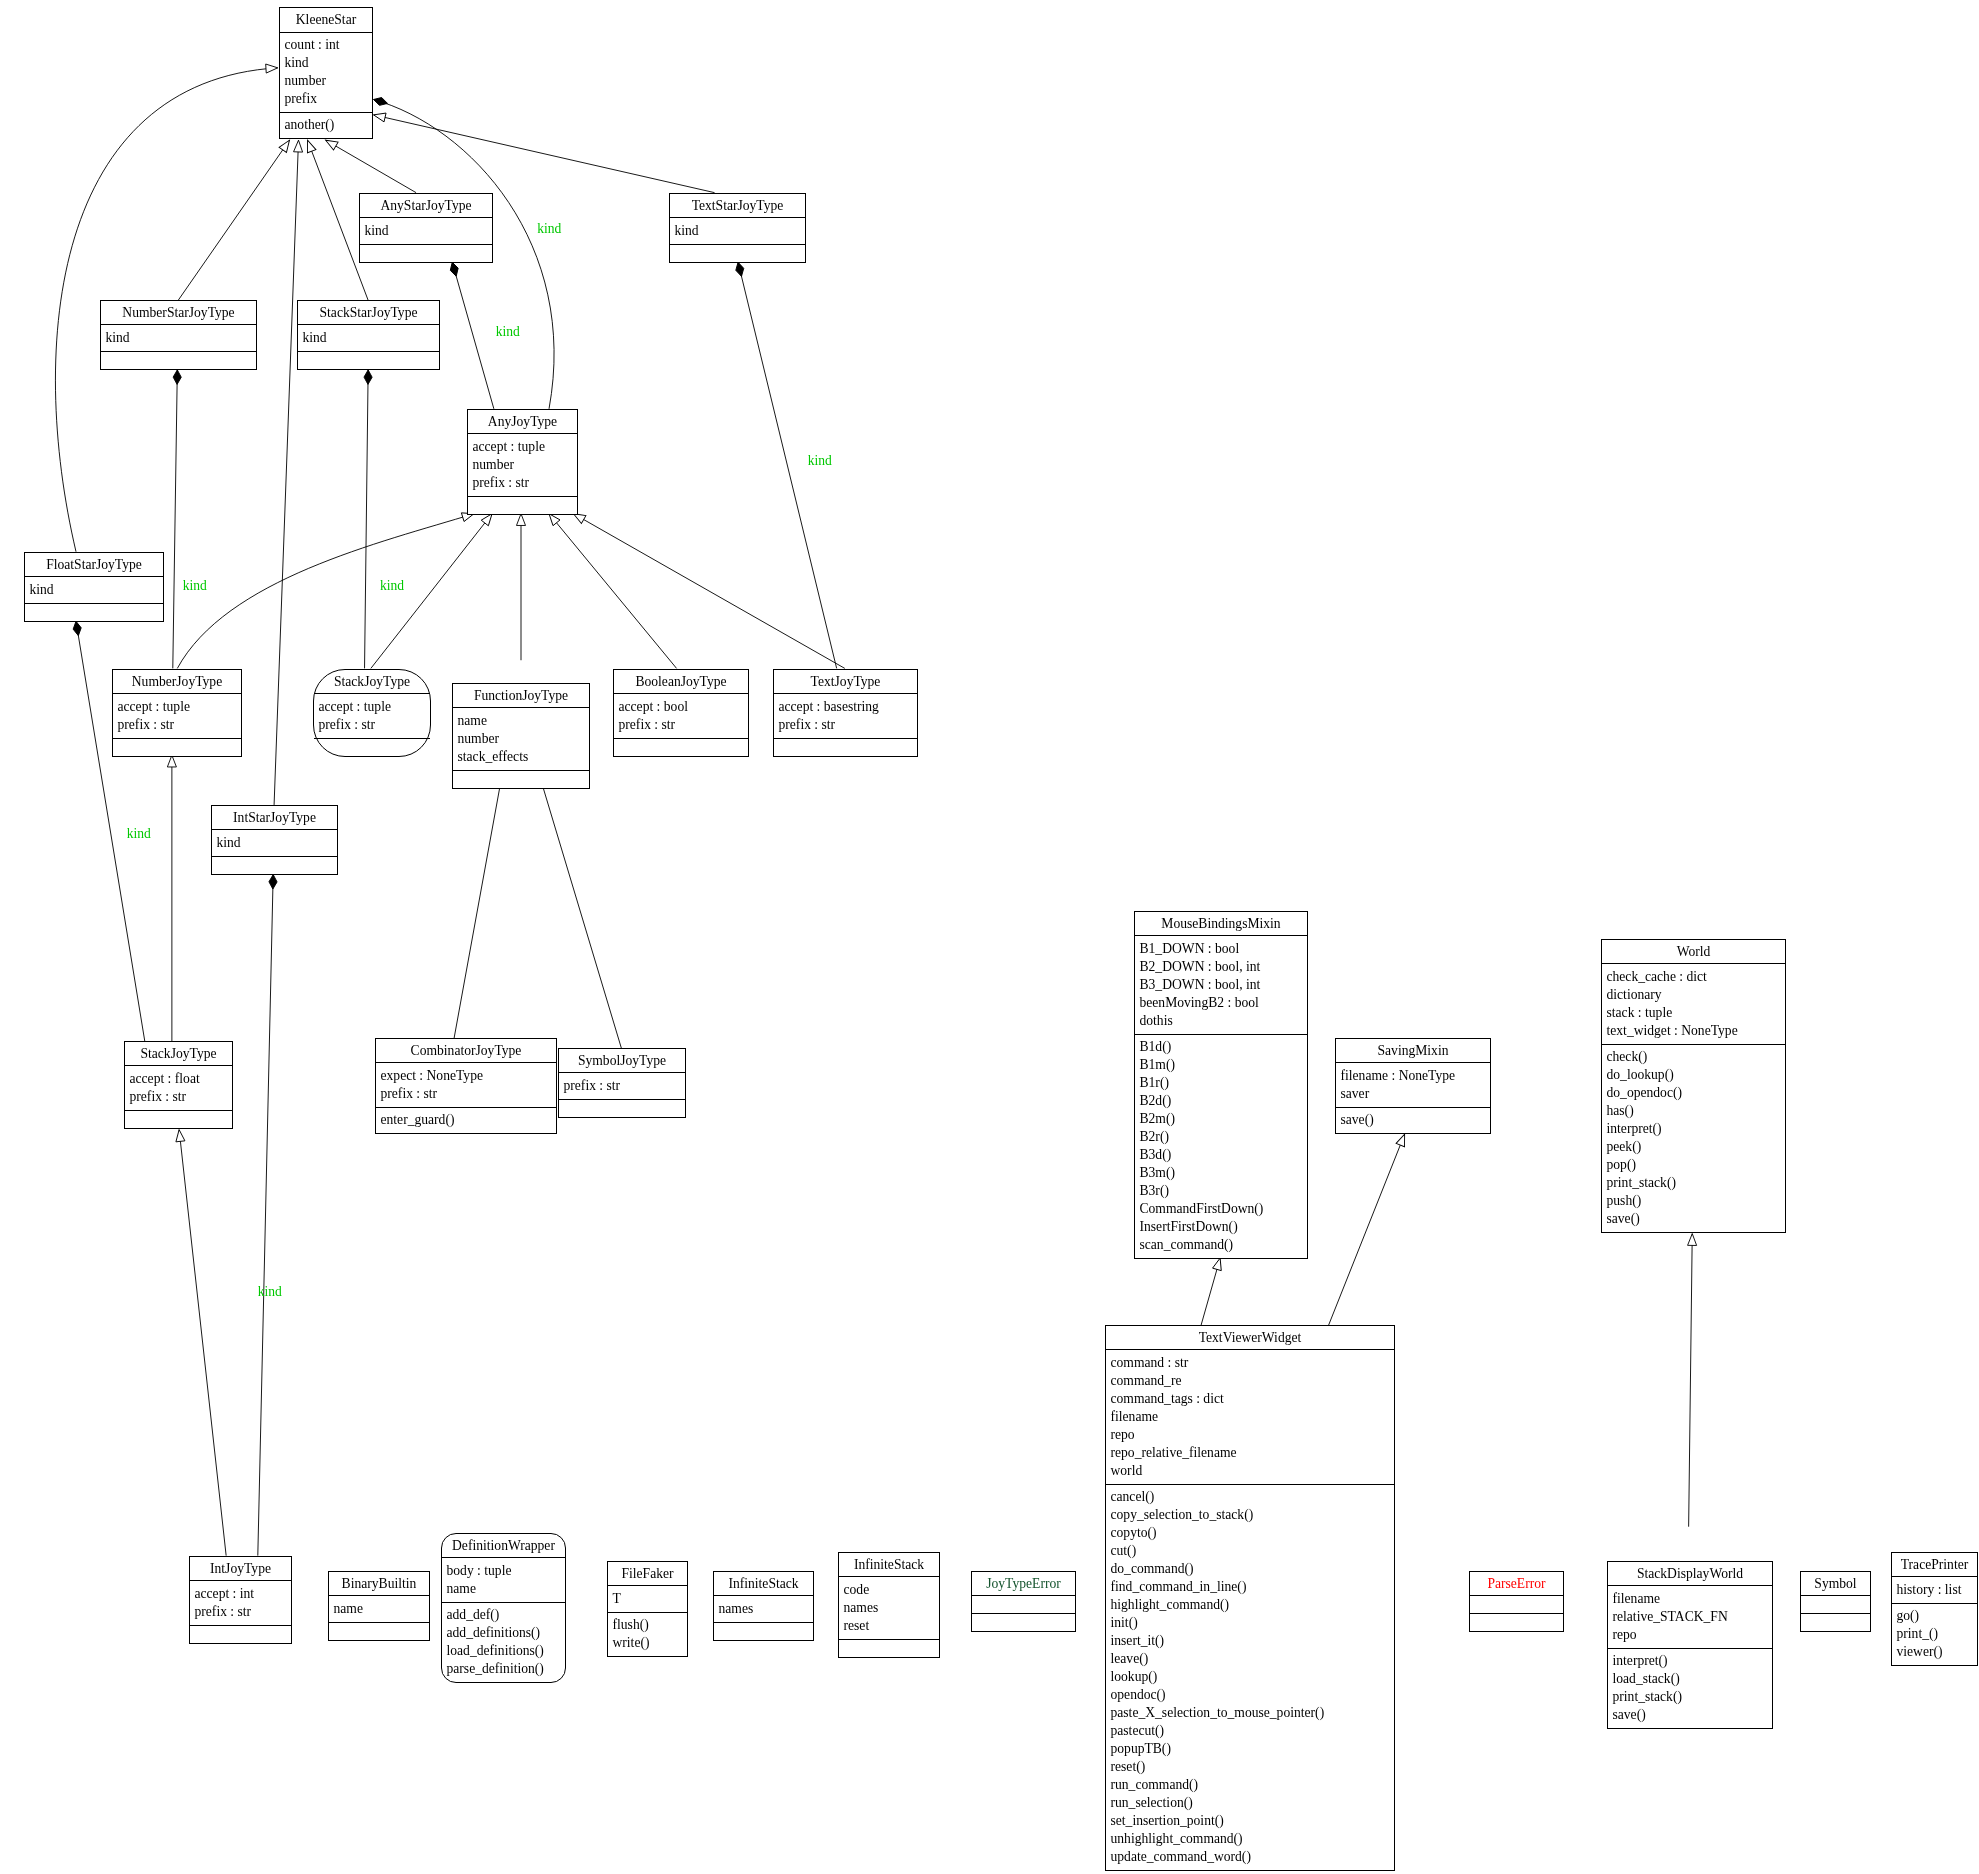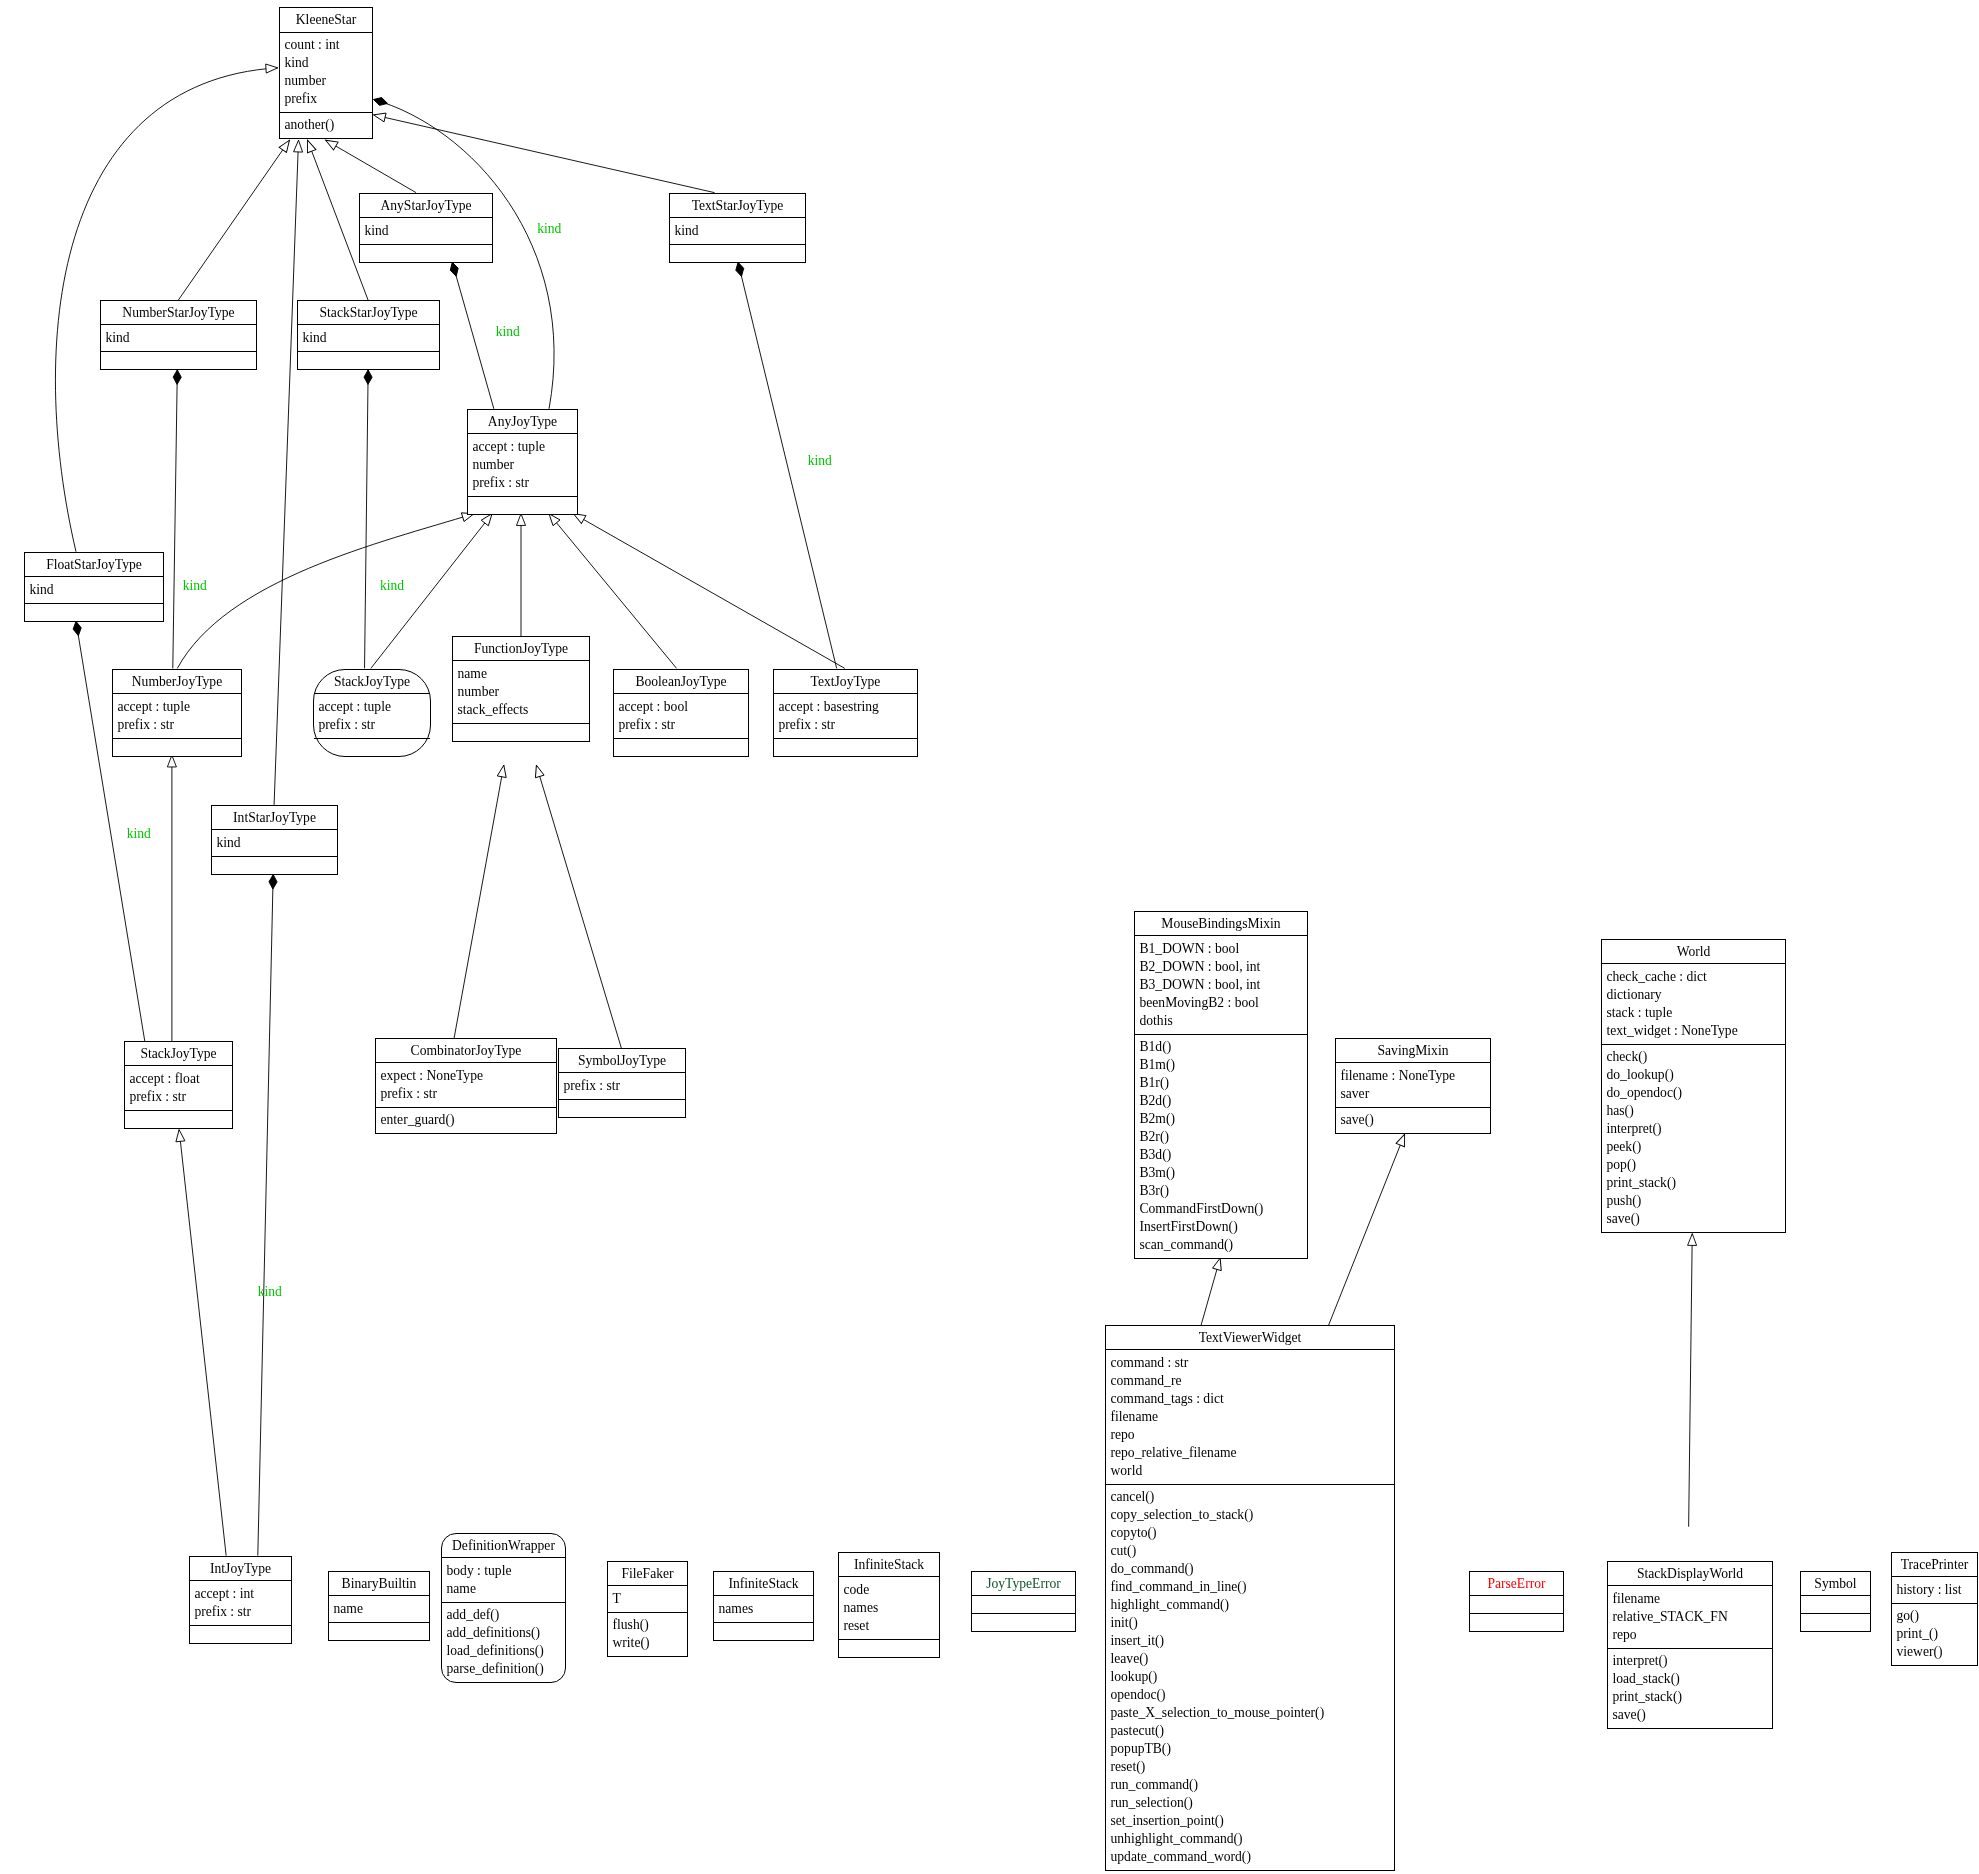--- a/index.html
+++ b/index.html
@@ -159,21 +159,21 @@
       <div class="compartment"></div>
     </div>
     <div class="class-box" style="left: 313px; top: 669px; width: 118px; border-radius: 32px;">
       <div class="class-title">StackJoyType</div>
       <div class="compartment">
         <div class="member">accept : tuple</div>
         <div class="member">prefix : str</div>
       </div>
       <div class="compartment"></div>
     </div>
-    <div class="class-box" style="left: 452px; top: 636px; width: 138px;">
+    <div class="class-box" style="left: 452px; top: 683px; width: 138px;">
       <div class="class-title">FunctionJoyType</div>
       <div class="compartment">
         <div class="member">name</div>
         <div class="member">number</div>
         <div class="member">stack_effects</div>
       </div>
       <div class="compartment"></div>
     </div>
     <div class="class-box" style="left: 613px; top: 669px; width: 136px;">
       <div class="class-title">BooleanJoyType</div>

